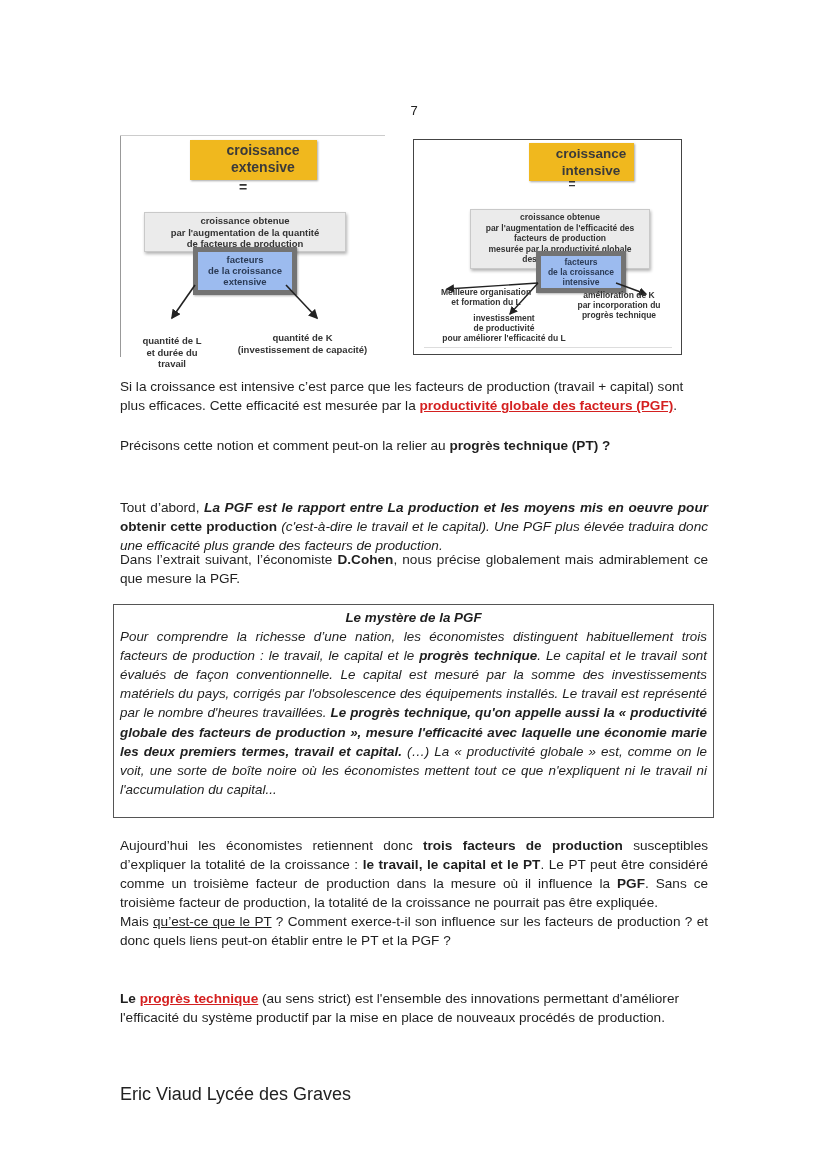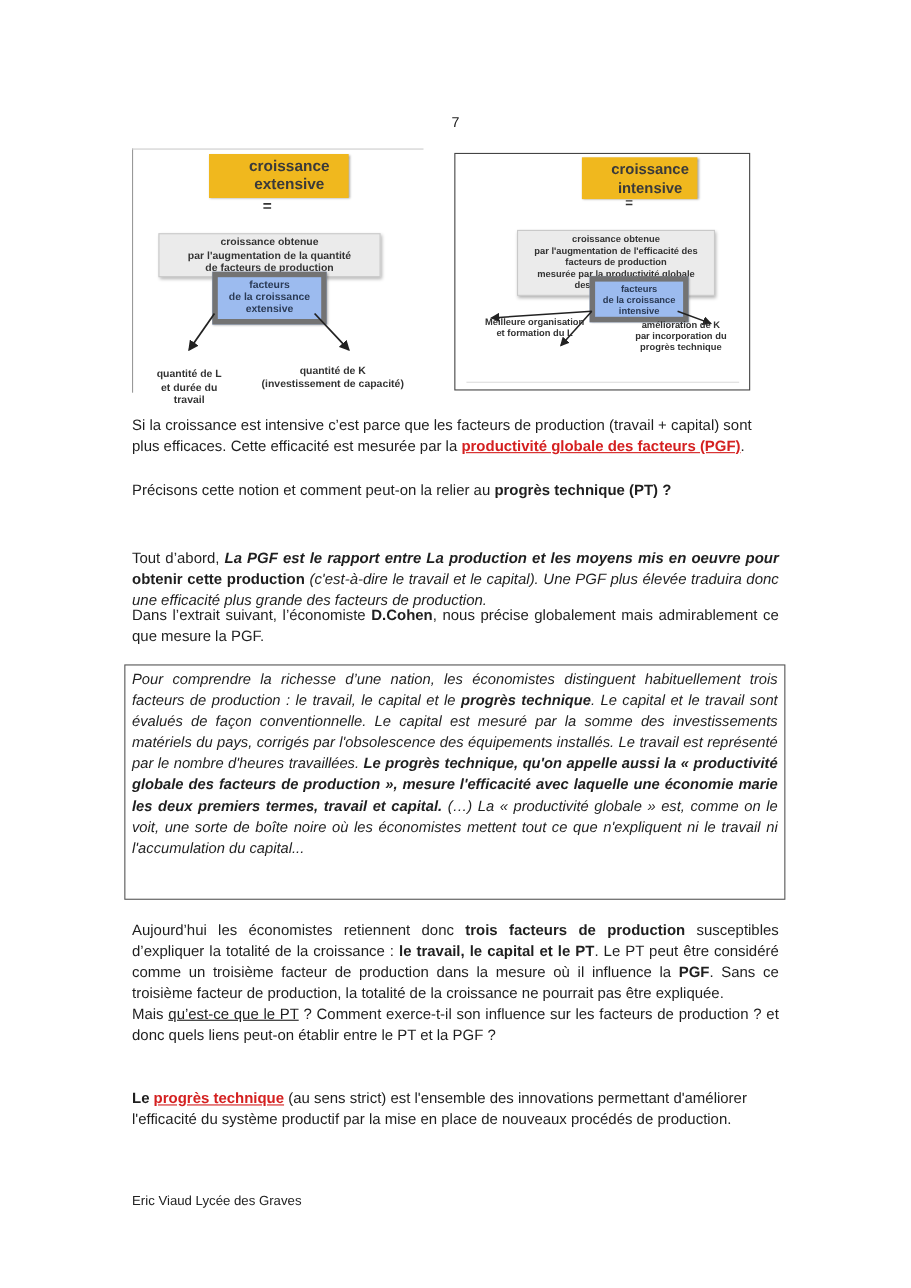--- a/index.html
+++ b/index.html
@@ -54,21 +54,21 @@
   .quote-box { position: absolute; left: 113px; top: 604px; width: 601px; height: 214px;
          border: 1px solid #555; box-sizing: border-box; padding: 3px 6px 0 6px;
          font-size: 13.4px; line-height: 19.1px; font-style: italic; color: #1f1f1f; }
   .quote-box .qtitle { text-align: center; font-weight: bold; }
   .quote-box .qbody { text-align: justify; }
   .quote-box .qsource { text-align: center; font-weight: bold; }
 
   .p5 { top: 836px; }
   .p6 { top: 989px; }
   .underline { text-decoration: underline; }
-  .footer { position: absolute; left: 120px; top: 1084px; font-size: 12px; color: #222; }
+  .footer { position: absolute; left: 120px; top: 1084px; font-size: 18px; color: #222; }
 </style>
 </head>
 <body>
 
 <div class="page-number">7</div>
 
 <div class="diag1">
   <div class="frame-left"></div>
   <div class="frame-top"></div>
   <div class="box-title">
@@ -136,32 +136,38 @@
   </svg>
   <div class="leaf leaf-a">
     <div>Meilleure organisation</div>
     <div>et formation du L</div>
   </div>
   <div class="leaf leaf-b">
     <div>amélioration de K</div>
     <div>par incorporation du</div>
     <div>progrès technique</div>
   </div>
+  <div class="leaf leaf-c">
+    <div>investissement</div>
+    <div>de productivité</div>
+    <div>pour améliorer l'efficacité du L</div>
+  </div>
   <div class="bottom-line"></div>
 </div>
 
 <div class="text p1"><span>Si la croissance est intensive c’est parce que les facteurs de production (travail + capital) sont plus efficaces. Cette efficacité est mesurée par la </span><span class="red-link">productivité globale des facteurs (PGF)</span><span>.</span></div>
 
 <div class="text p2"><span>Précisons cette notion et comment peut-on la relier au </span><b>progrès technique (PT) ?</b></div>
 
 <div class="text p3 just"><span>Tout d’abord, </span><b><i>La PGF est le rapport entre La production et les moyens mis en oeuvre pour </i></b><b>obtenir cette production</b><i> (c'est-à-dire le travail et le capital). Une PGF plus élevée traduira donc une efficacité plus grande des facteurs de production.</i></div>
 
 <div class="text p4 just"><span>Dans l’extrait suivant, l’économiste </span><b>D.Cohen</b><span>, nous précise globalement mais admirablement ce que mesure la PGF.</span></div>
 
 <div class="quote-box">
+  <div class="qtitle">Le mystère de la PGF</div>
   <div class="qbody"><span>Pour comprendre la richesse d’une nation, les économistes distinguent habituellement trois facteurs de production : le travail, le capital et le </span><b>progrès technique</b><span>. Le capital et le travail sont évalués de façon conventionnelle. Le capital est mesuré par la somme des investissements matériels du pays, corrigés par l'obsolescence des équipements installés. Le travail est représenté par le nombre d'heures travaillées. </span><b>Le progrès technique, qu'on appelle aussi la « productivité globale des facteurs de production », mesure l'efficacité avec laquelle une économie marie les deux premiers termes, travail et capital.</b><span> (…) La « productivité globale » est, comme on le voit, une sorte de boîte noire où les économistes mettent tout ce que n'expliquent ni le travail ni l'accumulation du capital...</span></div>
 </div>
 
 <div class="text p5 just"><span>Aujourd’hui les économistes retiennent donc </span><b>trois facteurs de production</b><span> susceptibles d’expliquer la totalité de la croissance : </span><b>le travail, le capital et le PT</b><span>. Le PT peut être considéré comme un troisième facteur de production dans la mesure où il influence la </span><b>PGF</b><span>. Sans ce troisième facteur de production, la totalité de la croissance ne pourrait pas être expliquée.</span><br><span>Mais </span><span class="underline">qu’est-ce que le PT</span><span> ? Comment exerce-t-il son influence sur les facteurs de production ? et donc quels liens peut-on établir entre le PT et la PGF ?</span></div>
 
 <div class="text p6"><b>Le </b><span class="red-link">progrès technique</span><span> (au sens strict) est l'ensemble des innovations permettant d'améliorer l'efficacité du système productif par la mise en place de nouveaux procédés de production.</span></div>
 
 <div class="footer">Eric Viaud Lycée des Graves</div>
 
 </body></html>

